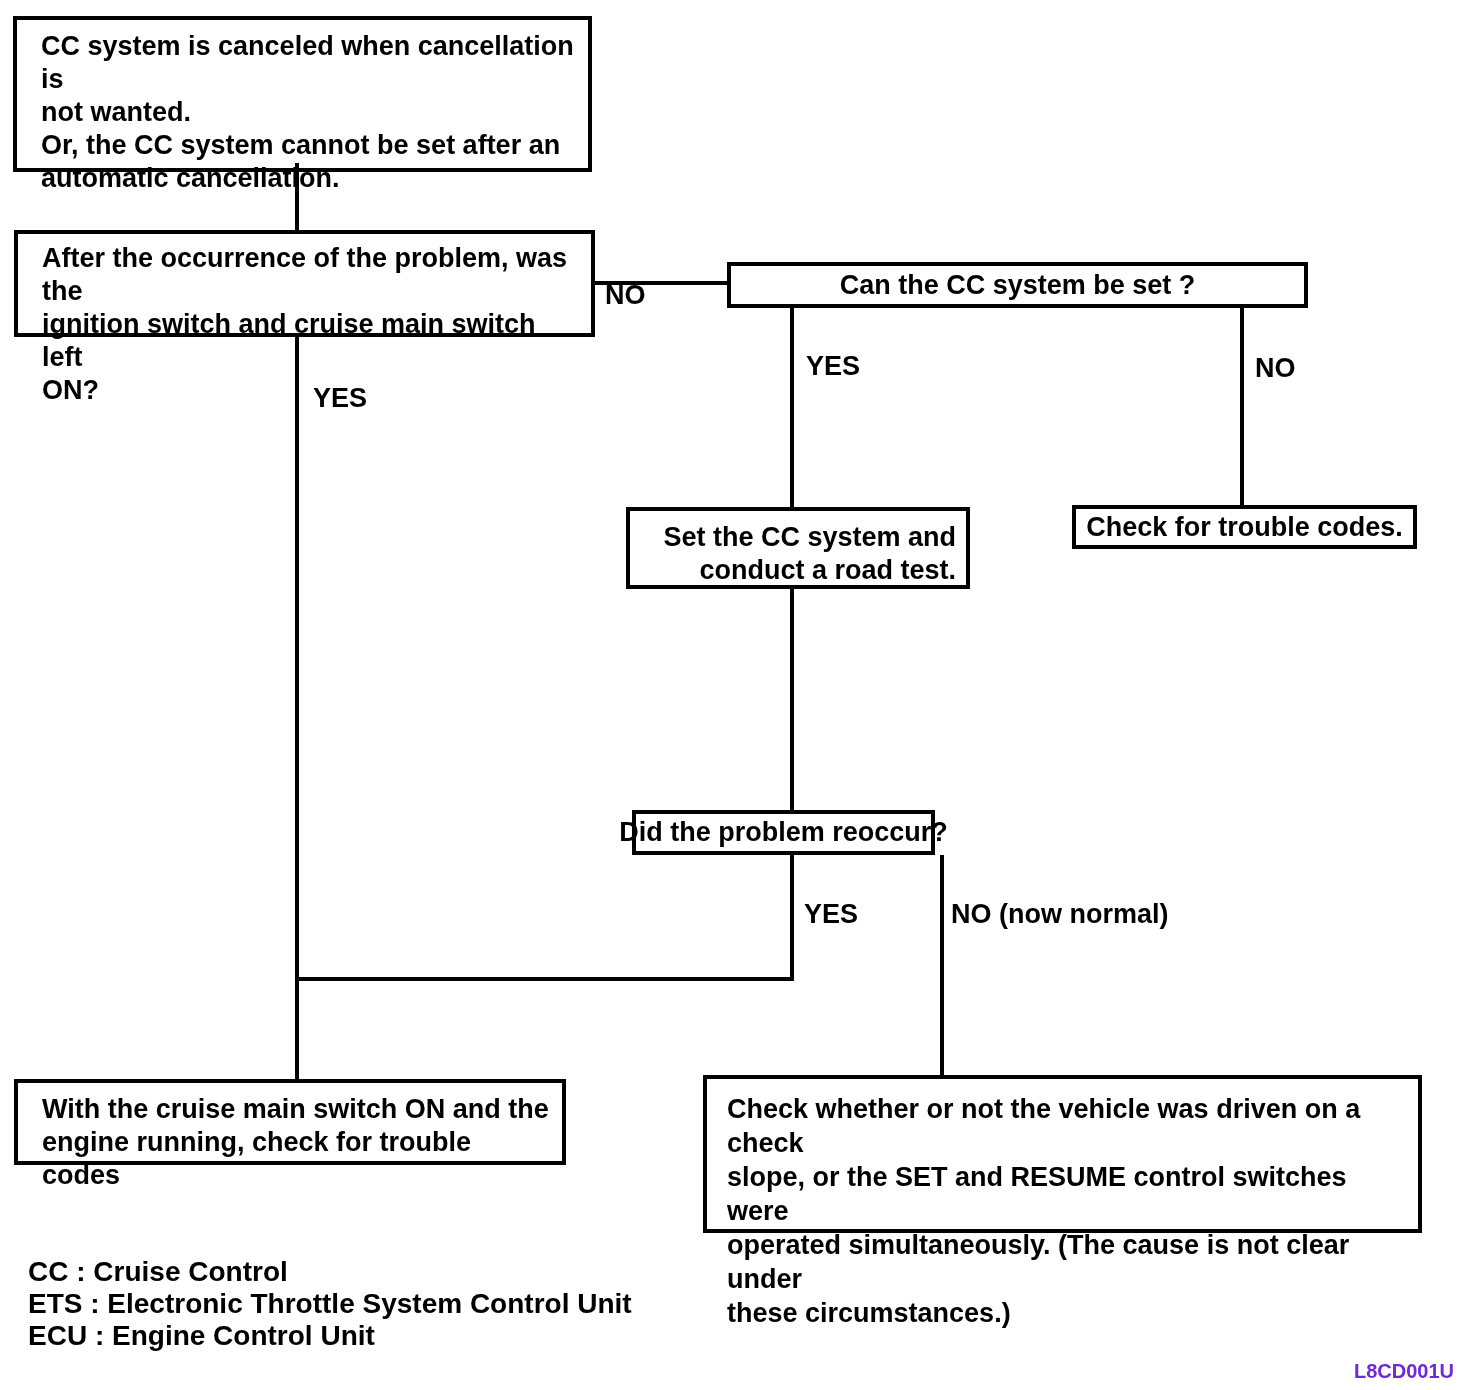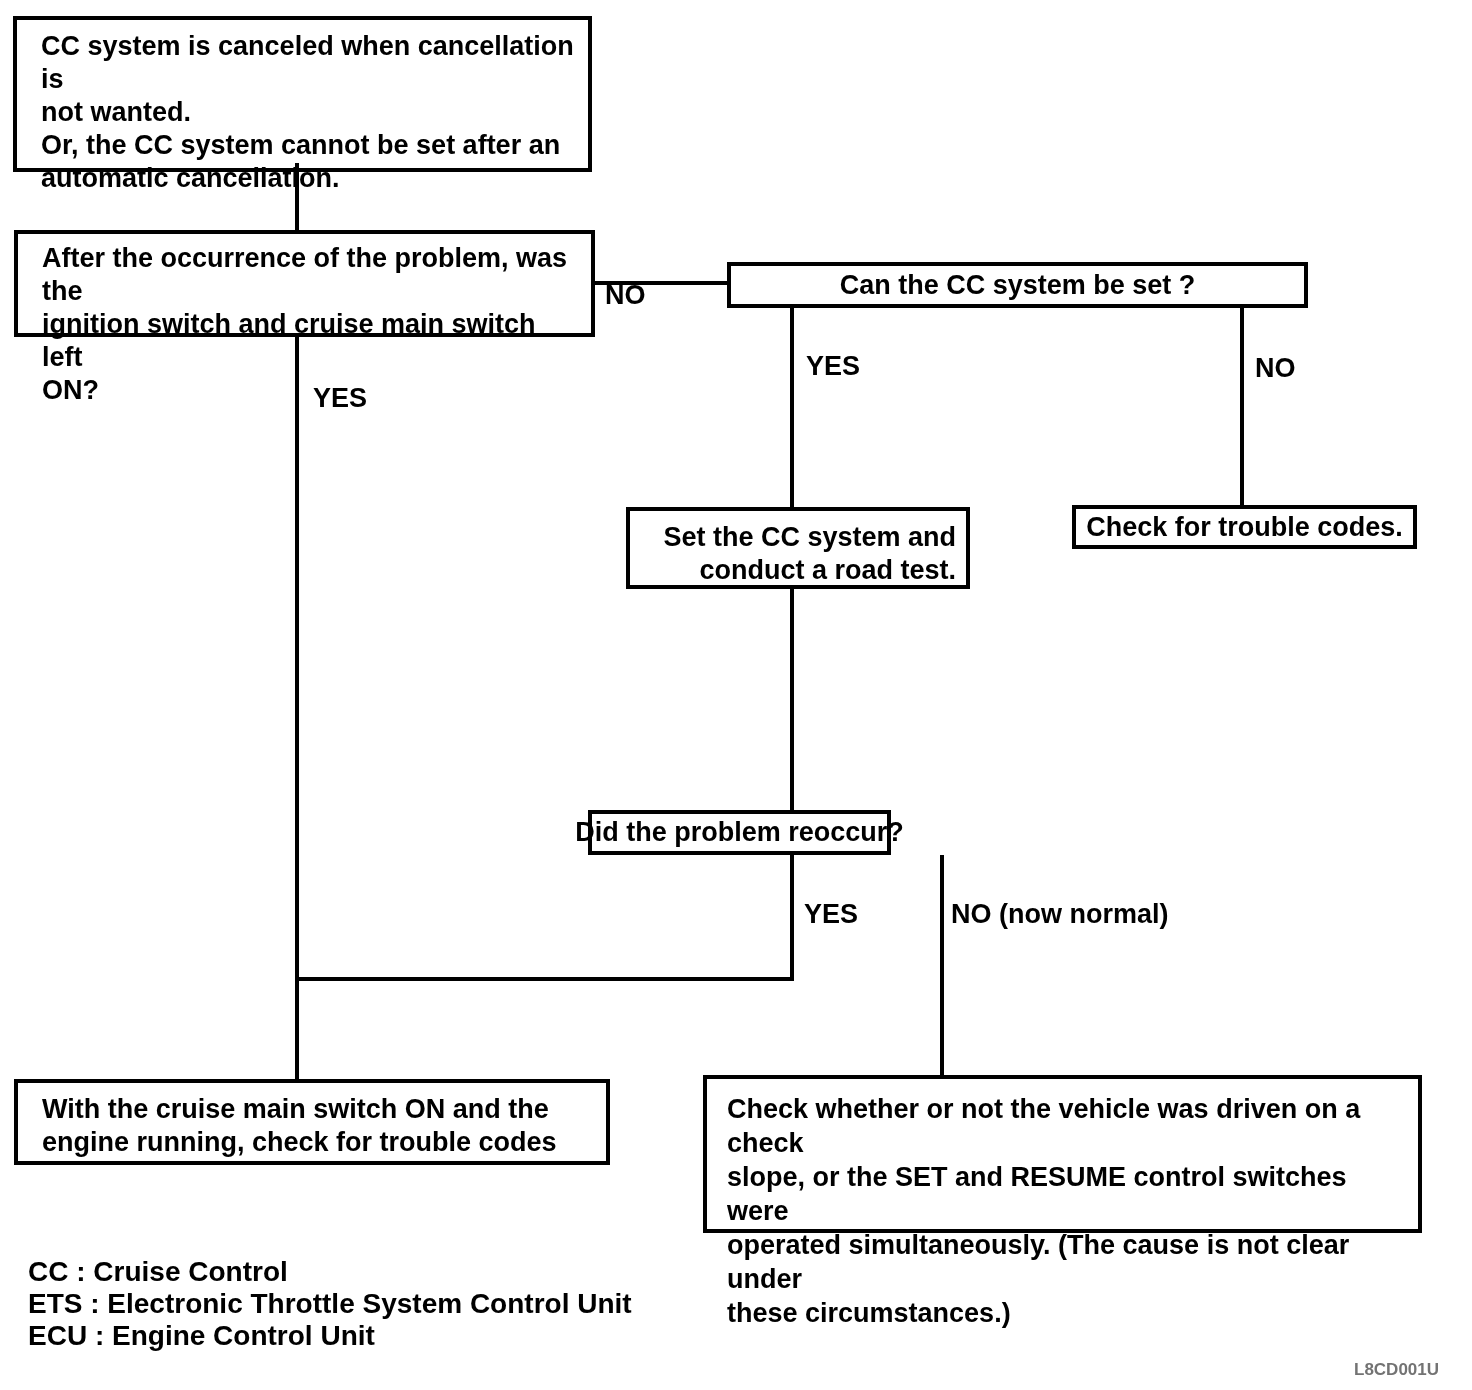--- a/index.html
+++ b/index.html
@@ -52,23 +52,23 @@
     position: absolute;
     left: 28px;
     font-size: 28px;
     font-weight: 700;
     white-space: nowrap;
   }
   .figure-code {
     position: absolute;
     left: 1354px;
     top: 1360px;
-    font-size: 17px;
+    font-size: 20px;
     font-weight: 700;
-    color: #737373;
+    color: #6d28d9;
   }
 </style>
 </head>
 <body>
 
 <div class="canvas">
 
   <div class="node pad" style="left:13px; top:16px; width:579px; height:156px;">CC system is canceled when cancellation is
 not wanted.
 Or, the CC system cannot be set after an
@@ -78,23 +78,23 @@
 ignition switch and cruise main switch left
 ON?</div>
 
   <div class="node center" style="left:727px; top:262px; width:581px; height:46px;">Can the CC system be set ?</div>
 
   <div class="node pad" style="left:626px; top:507px; width:344px; height:82px; padding-left:20px;text-align:right;">Set the CC system and
 conduct a road test.</div>
 
   <div class="node center" style="left:1072px; top:505px; width:345px; height:44px;">Check for trouble codes.</div>
 
-  <div class="node center" style="left:588px; top:810px; width:303px; height:45px;">Did the problem reoccur?</div>
+  <div class="node center" style="left:632px; top:810px; width:303px; height:45px;">Did the problem reoccur?</div>
 
-  <div class="node pad" style="left:14px; top:1079px; width:596px; height:86px;">With the cruise main switch ON and the
+  <div class="node pad" style="left:14px; top:1079px; width:552px; height:86px;">With the cruise main switch ON and the
 engine running, check for trouble codes</div>
 
   <div class="node pad" style="left:703px; top:1075px; width:719px; height:158px; padding:13px 10px 0 20px; line-height:34px;">Check whether or not the vehicle was driven on a check
 slope, or the SET and RESUME control switches were
 operated simultaneously. (The cause is not clear under
 these circumstances.)</div>
 
   <div class="line" style="left:295px; top:163px; width:4px; height:67px;"></div>
 
   <div class="line" style="left:295px; top:337px; width:4px; height:742px;"></div>

